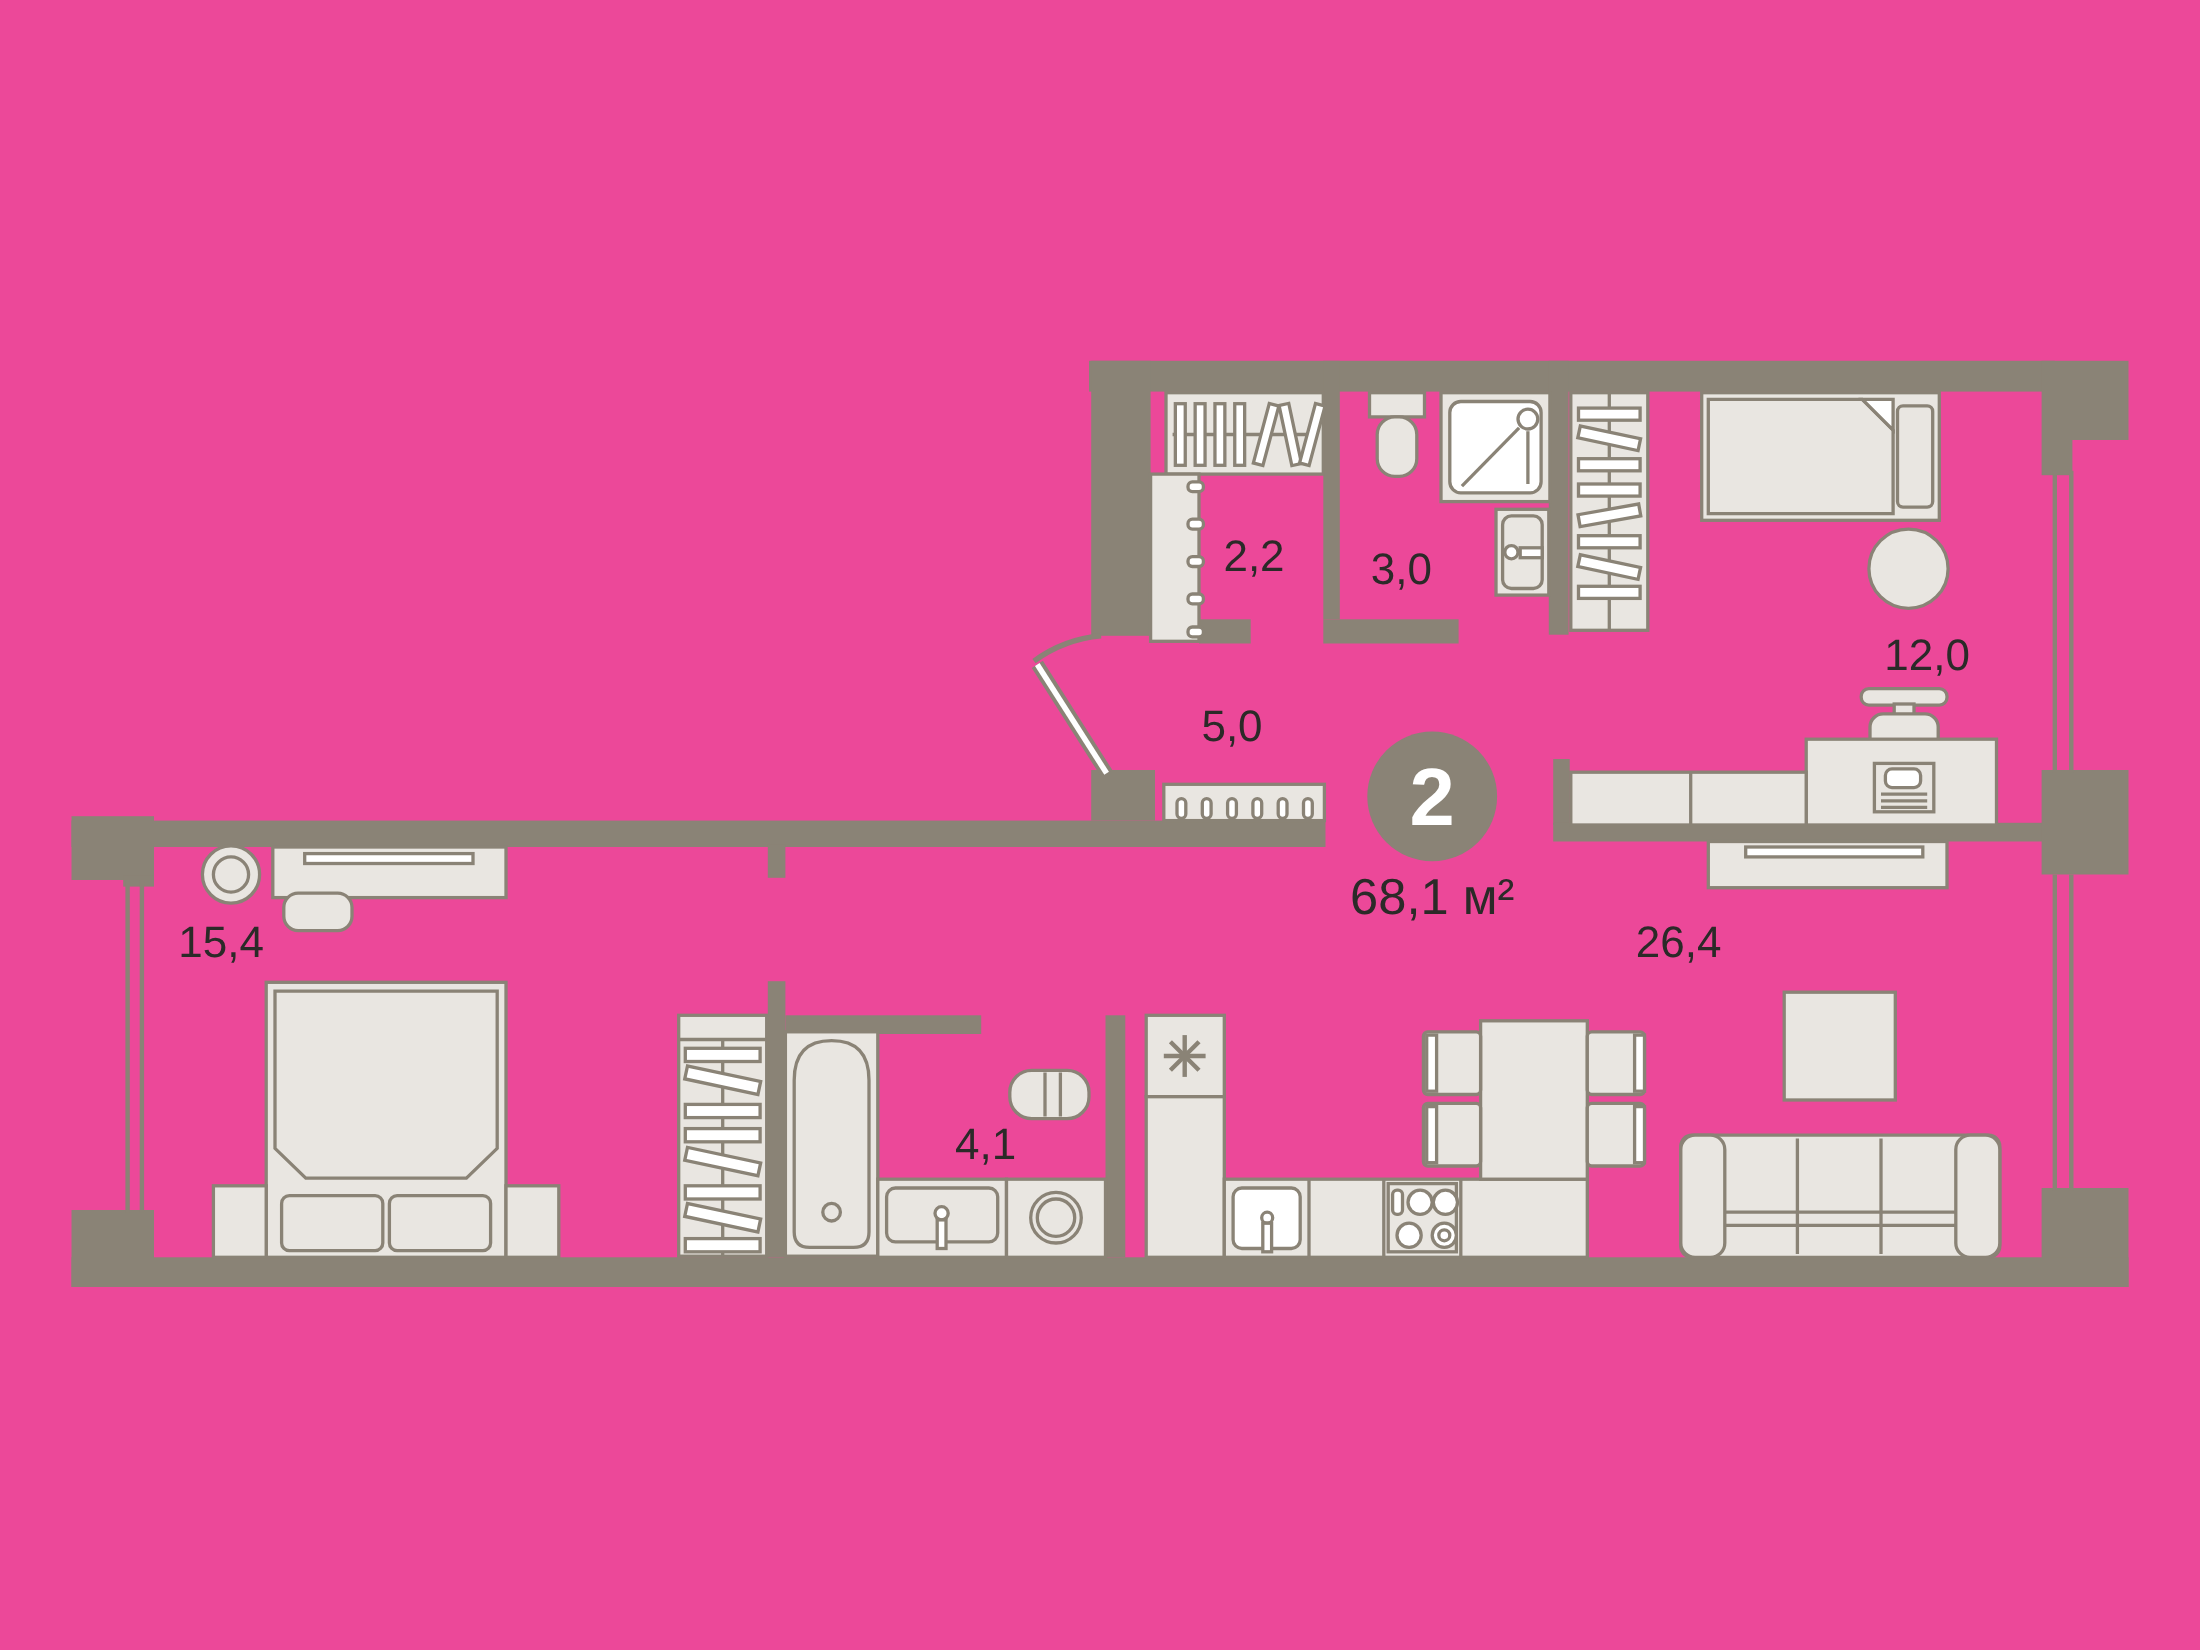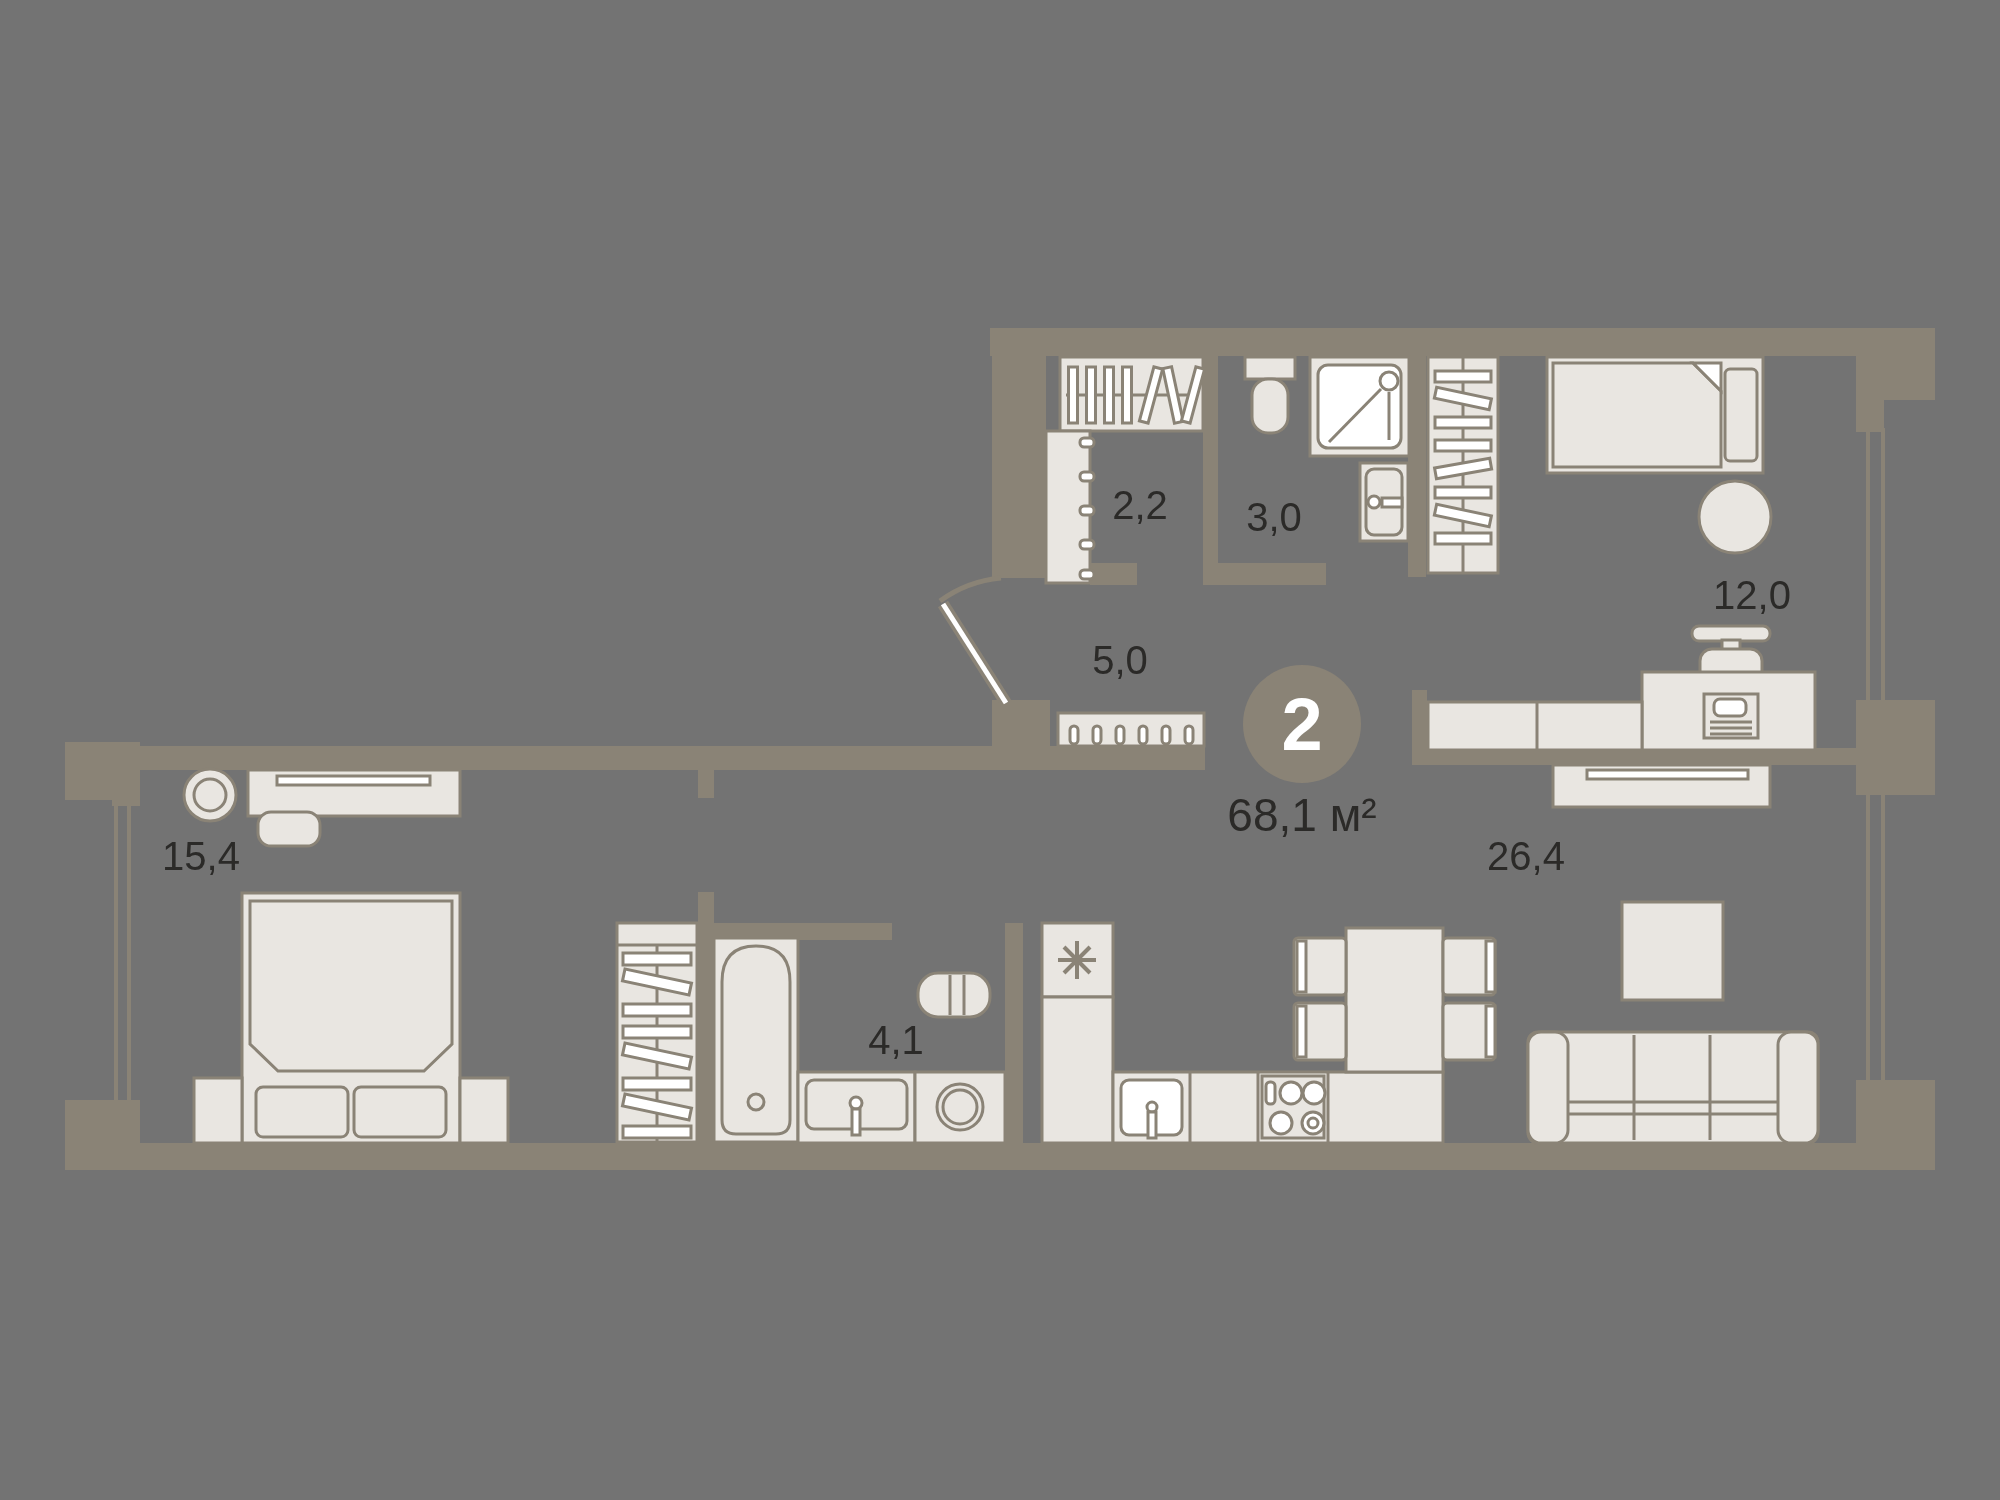--- a/index.html
+++ b/index.html
@@ -1,16 +1,16 @@
 <!DOCTYPE html>
 <html><head>
 <meta charset="utf-8">
 <style>
   html,body{margin:0;padding:0;background:#ffffff;}
-  .stage{position:relative;width:2000px;height:1500px;background:#737373;overflow:hidden;
+  .stage{position:relative;width:2000px;height:1500px;background:#ec4899;overflow:hidden;
          font-family:"Liberation Sans", sans-serif;}
   svg{display:block}
   .wall{fill:#8a8376;stroke:none}
   .furn{fill:#e9e6e1;stroke:#8a8376;stroke-width:3}
   .furn-white{fill:#ffffff;stroke:#8a8376;stroke-width:3}
   .ln{stroke:#8a8376;stroke-width:3;fill:none}
   .ln4{stroke:#8a8376;stroke-width:4;fill:none}
   .ln5{stroke:#8a8376;stroke-width:5;fill:none}
   .room-label{font-size:40px;font-weight:500;fill:#2b2a28}
   .badge-num{font-size:74px;font-weight:bold;fill:#ffffff}

